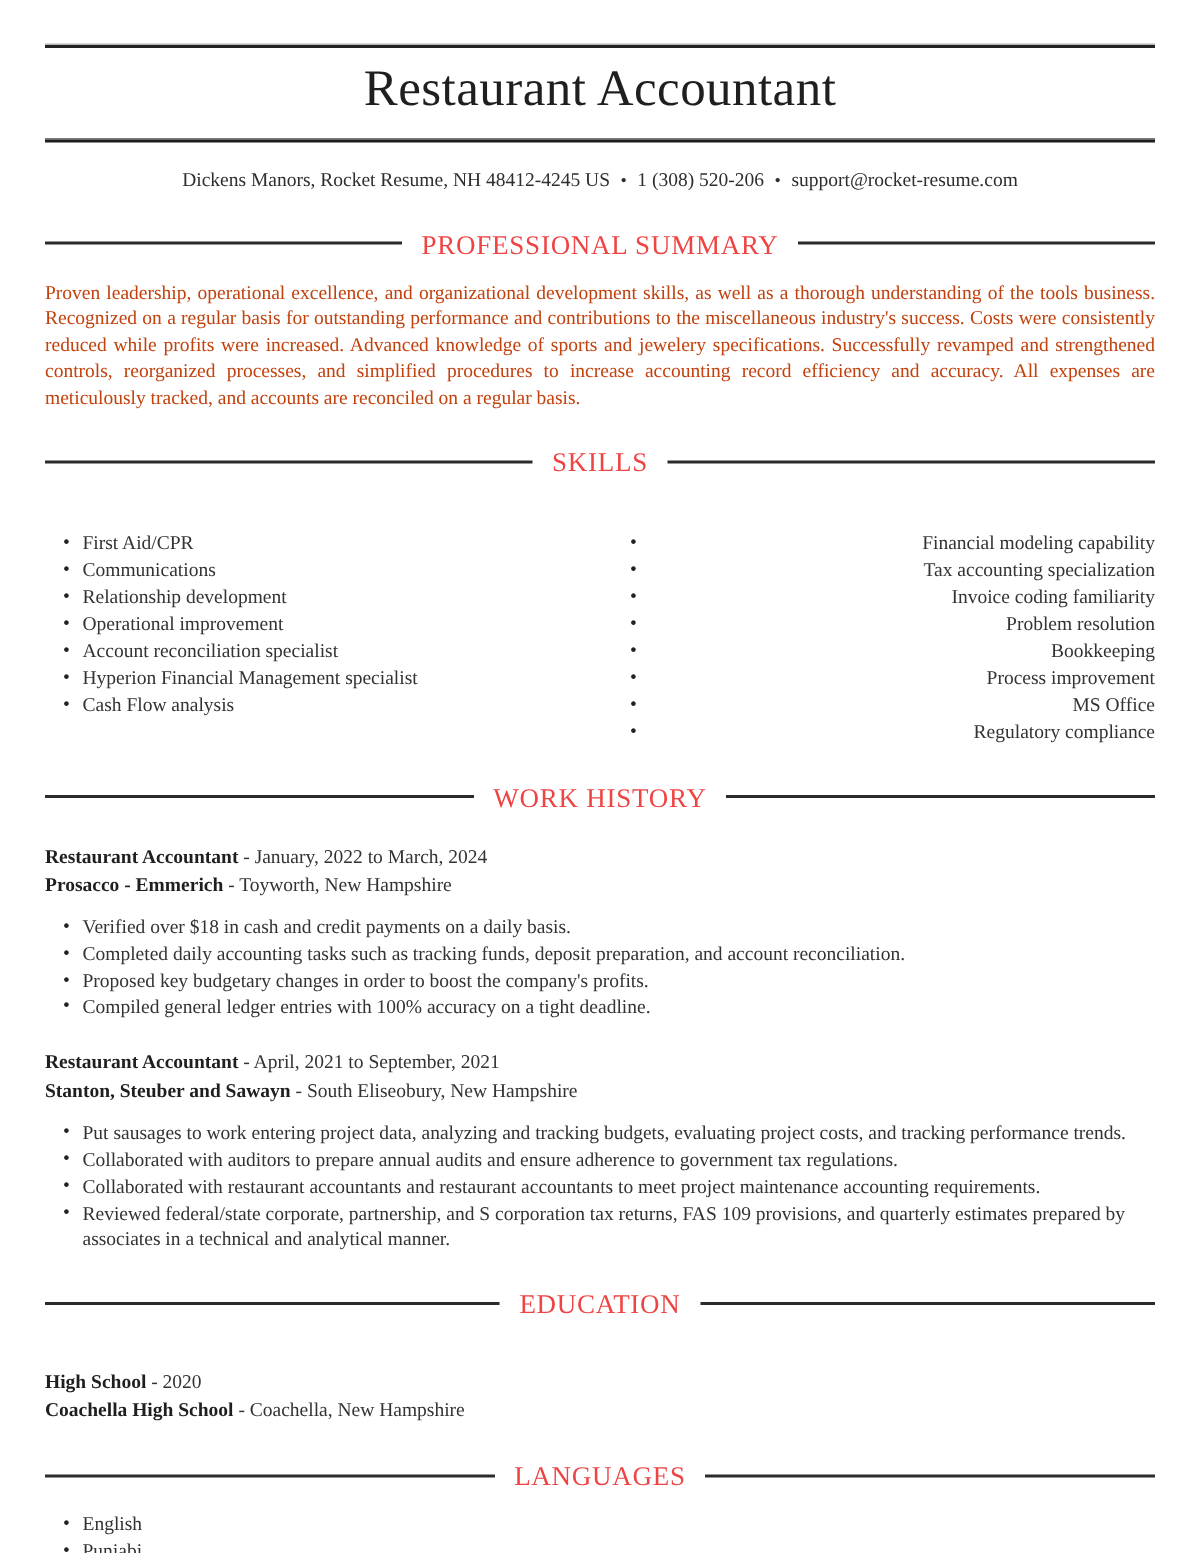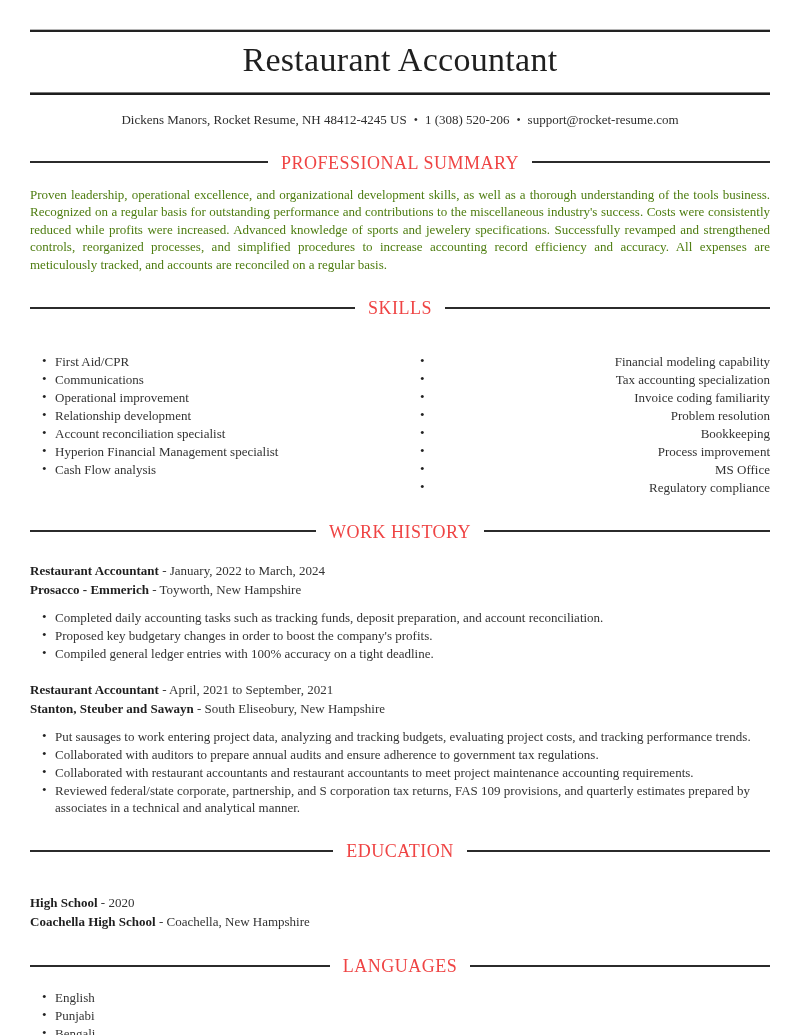--- a/index.html
+++ b/index.html
@@ -60,21 +60,21 @@
     font-size: 18px;
     color: #ef4444;
     letter-spacing: 0.5px;
     white-space: nowrap;
   }
   
   .para {
     font-size: 13px;
     line-height: 17.6px;
     text-align: justify;
-    color: #4d7c0f;
+    color: #c2410c;
   }
   ul.dotted {
     list-style: none;
     padding-left: 25px;
     margin-top: 10px;
   }
   ul.dotted li {
     position: relative;
     font-size: 13px;
     line-height: 17.4px;
@@ -125,22 +125,22 @@
 
   <div class="sec-heading">
     <span class="hline"></span>
     <span class="sec-title">SKILLS</span>
     <span class="hline"></span>
   </div>
   <div class="two-col">
     <ul class="dotted">
         <li>First Aid/CPR</li>
         <li>Communications</li>
+        <li>Relationship development</li>
         <li>Operational improvement</li>
-        <li>Relationship development</li>
         <li>Account reconciliation specialist</li>
         <li>Hyperion Financial Management specialist</li>
         <li>Cash Flow analysis</li>
       </ul>
     <ul class="dotted">
         <li>Financial modeling capability</li>
         <li>Tax accounting specialization</li>
         <li>Invoice coding familiarity</li>
         <li>Problem resolution</li>
         <li>Bookkeeping</li>
@@ -153,20 +153,21 @@
   <div class="sec-heading">
     <span class="hline"></span>
     <span class="sec-title">WORK HISTORY</span>
     <span class="hline"></span>
   </div>
 
   <div class="entry">
     <div class="entry-line"><b>Restaurant Accountant</b> <span>- January, 2022 to March, 2024</span></div>
     <div class="entry-line"><b>Prosacco - Emmerich</b> <span>- Toyworth, New Hampshire</span></div>
     <ul class="dotted">
+        <li>Verified over $18 in cash and credit payments on a daily basis.</li>
         <li>Completed daily accounting tasks such as tracking funds, deposit preparation, and account reconciliation.</li>
         <li>Proposed key budgetary changes in order to boost the company's profits.</li>
         <li>Compiled general ledger entries with 100% accuracy on a tight deadline.</li>
       </ul>
   </div>
 
   <div class="entry">
     <div class="entry-line"><b>Restaurant Accountant</b> <span>- April, 2021 to September, 2021</span></div>
     <div class="entry-line"><b>Stanton, Steuber and Sawayn</b> <span>- South Eliseobury, New Hampshire</span></div>
     <ul class="dotted">

